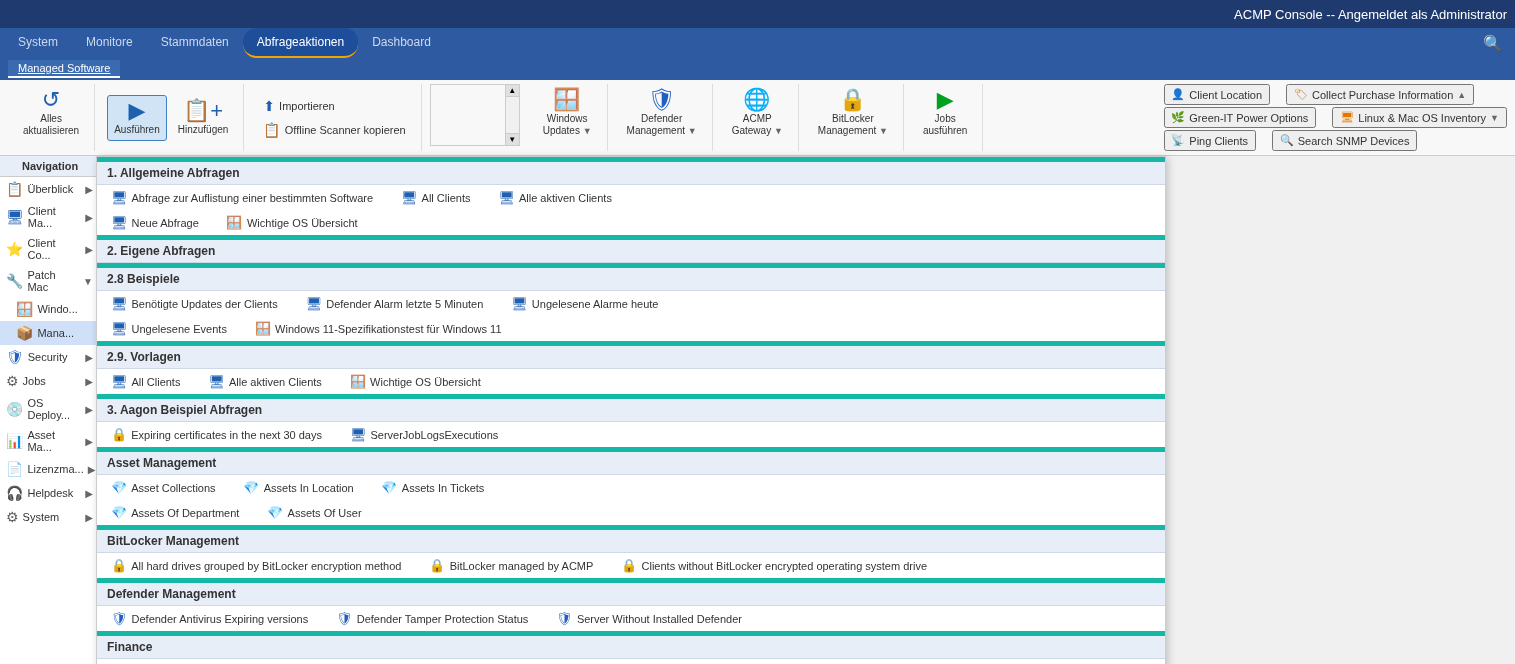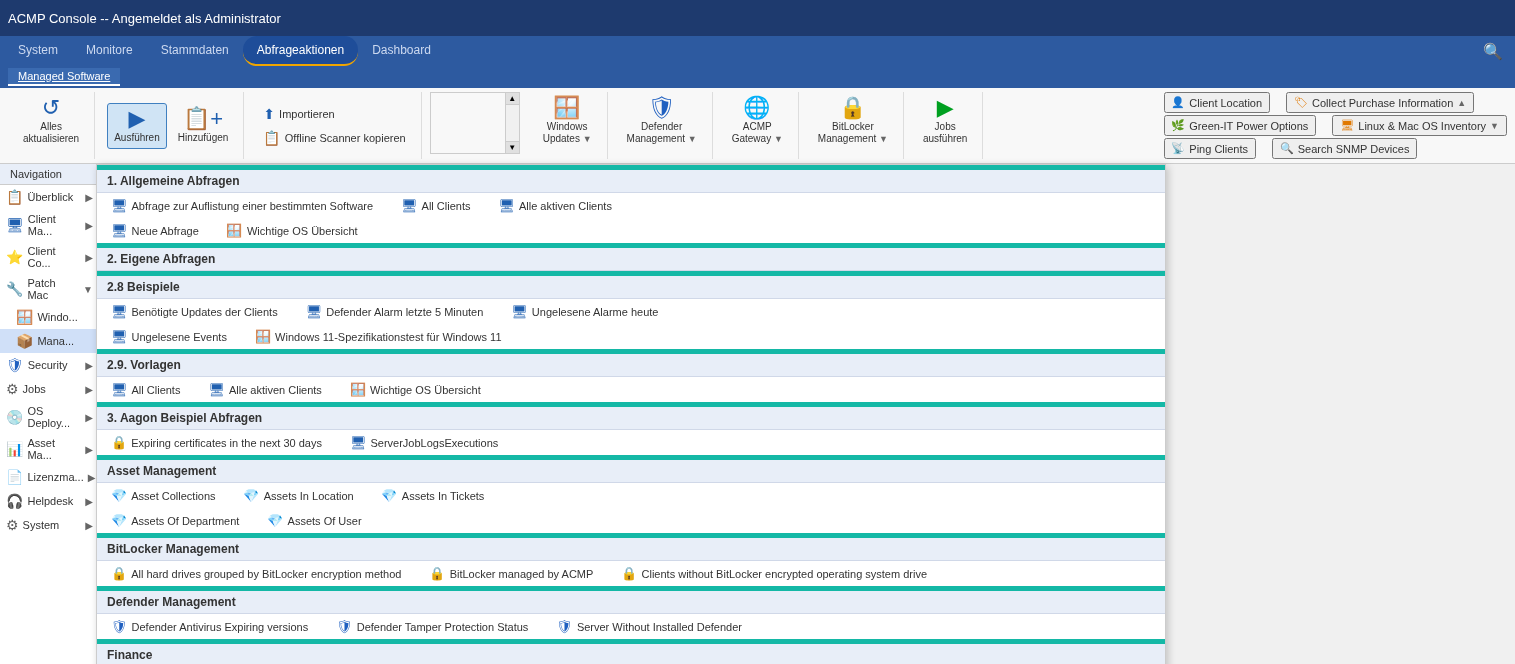--- a/index.html
+++ b/index.html
@@ -5,24 +5,24 @@
     * { box-sizing: border-box; margin: 0; padding: 0; }
     body { font-family: 'Segoe UI', Arial, sans-serif; font-size: 12px; background: #f0f0f0; overflow: hidden; }
 
     
     .title-bar {
       background: #1e3a6e;
       color: white;
       text-align: center;
       padding: 4px 8px;
       font-size: 13px;
-      height: 36px;
-      display: flex;
-      align-items: center;
-      justify-content: flex-start;
+      height: 28px;
+      display: flex;
+      align-items: center;
+      justify-content: flex-end;
     }
 
     
     .tab-bar {
       background: #2d5aa0;
       display: flex;
       align-items: stretch;
       height: 30px;
       padding: 0 4px;
     }
@@ -136,23 +136,23 @@
     
     .sidebar {
       width: 100px;
       background: white;
       border-right: 1px solid #ccc;
       overflow-y: auto;
       flex-shrink: 0;
     }
     .sidebar-header {
       background: #e8eef8;
-      padding: 4px 10px;
+      padding: 4px 22px;
       font-size: 11px;
-      font-weight: normal;
+      font-weight: bold;
       color: #333;
       border-bottom: 1px solid #ccc;
     }
     .sidebar-item {
       display: flex;
       align-items: center;
       gap: 4px;
       padding: 4px 6px;
       cursor: pointer;
       font-size: 11px;

